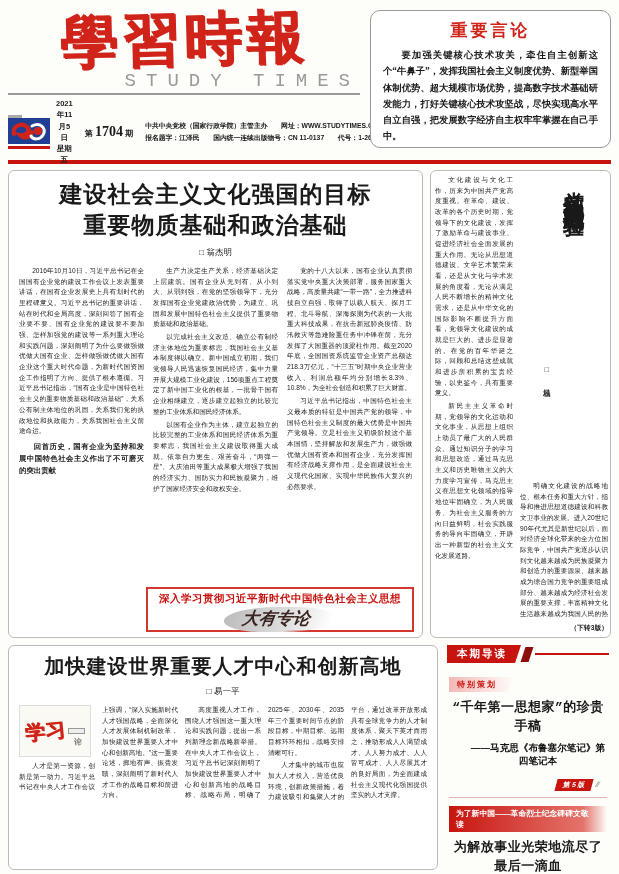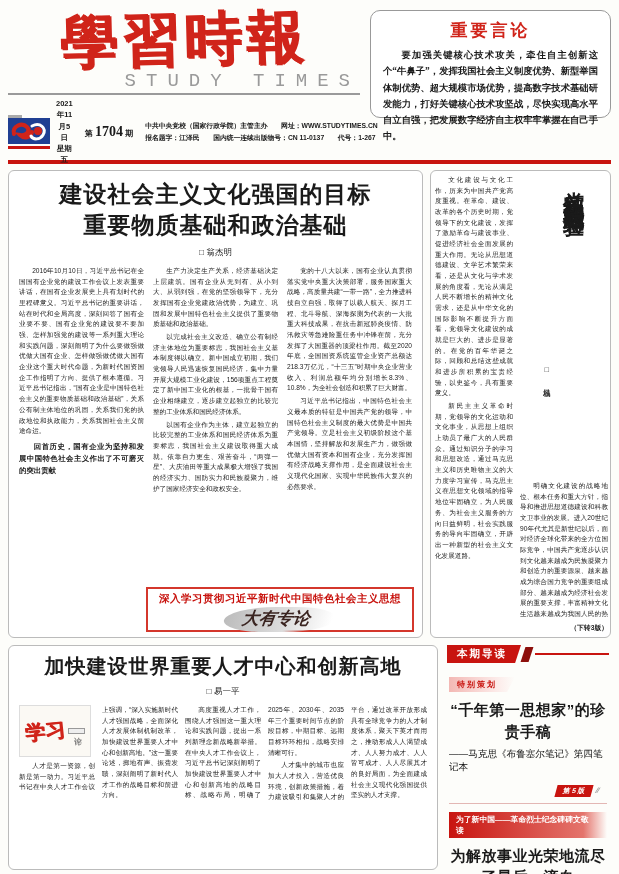--- a/index.html
+++ b/index.html
@@ -17,21 +17,21 @@
   .logo-wrap { display:flex; flex-direction:column; width:42px; }
   .logo-gray { width:14px; height:3px; background:#aaa; }
   .logo-box { width:42px; height:26px; background:#203f92; position:relative; overflow:hidden; }
   .logo-red { width:42px; height:3px; background:#c8140f; margin-top:2px; }
   .date-block { font-size:7.5px; font-weight:bold; line-height:1.5; text-align:center; }
   .vdiv { width:1px; background:#555; height:22px; }
   .issue-block { font-size:8px; font-weight:bold; white-space:nowrap; }
   .issue-no { font-family:"Liberation Serif", serif; font-size:14px; }
   .info-block { font-size:6.8px; font-weight:bold; line-height:1.7; white-space:nowrap; }
 
-  .quote-box { flex:1; border:1px solid #999; border-radius:10px; padding:8px 12px 18px; height:108px; margin-top:4px; background:#fff; }
+  .quote-box { flex:1; border:1px solid #999; border-radius:10px; padding:8px 12px 18px; height:138px; margin-top:4px; background:#fff; }
   .quote-title { color:#d0241a; font-weight:bold; font-size:17px; text-align:center; letter-spacing:3px; margin-bottom:5px; }
   .quote-body { font-family:"Liberation Serif", serif; font-weight:600; font-size:9.3px; line-height:1.75; text-align:justify; text-indent:2em; }
 
   .red-rule { height:4px; background:#c8140f; margin-top:4px; }
 
   
   .top-row { display:flex; gap:7px; margin-top:6px; height:468px; }
   .bottom-row { display:flex; gap:7px; margin-top:7px; height:225px; }
 
   .art-box { border:1px solid #bbb; border-radius:6px; background:#fff; position:relative; }
@@ -69,22 +69,22 @@
 
   
   .digest { flex:1; padding:0 2px; }
   .digest-header { display:flex; align-items:center; margin-bottom:8px; }
   .digest-tab { background:#c8140f; color:#fff; font-weight:bold; font-size:10.5px; letter-spacing:2px; padding:2px 14px 2px 10px; clip-path:polygon(0 0, 100% 0, 92% 100%, 0 100%); }
   .digest-tab2 { width:8px; height:15px; background:#8d0f0b; transform:skewX(-18deg); margin-left:2px; }
   .digest-line { flex:1; height:2px; background:#c8140f; margin-left:4px; }
   .digest-item { padding:2px 2px 0; }
   .ribbon-light { display:inline-block; color:#c8140f; font-weight:bold; font-size:8px; letter-spacing:2px; background:linear-gradient(90deg,#f3b8b4,#fce9e7 70%,rgba(255,255,255,0)); padding:2px 18px 2px 8px; clip-path:polygon(0 0, 100% 0, 88% 100%, 0 100%); }
   .ribbon-solid { display:inline-block; color:#fff; font-weight:bold; font-size:7.8px; background:linear-gradient(90deg,#c8140f,#e4746c 85%,rgba(255,255,255,0)); padding:2px 16px 2px 7px; }
-  .digest-title { font-family:Liberation Sans, sans-serif; font-weight:bold; font-size:15px; text-align:center; margin-top:7px; letter-spacing:0.5px; line-height:1.45; }
-  .digest-sub { font-weight:normal; font-size:9.6px; text-align:left; margin-top:5px; color:#111; }
+  .digest-title { font-family:Liberation Mono, monospace; font-weight:bold; font-size:13px; text-align:center; margin-top:7px; letter-spacing:0.5px; line-height:1.45; }
+  .digest-sub { font-weight:bold; font-size:9.6px; text-align:center; margin-top:5px; color:#111;margin-left:20px; }
   .page-tag-row { text-align:right; margin:5px 8px 6px 0; }
   .page-tag { display:inline-block; background:#c8140f; color:#fff; font-size:7px; font-weight:bold; padding:1px 7px; transform:skewX(-15deg); }
   .page-tag-slash { color:#999; font-size:8px; font-weight:bold; }
   .digest-sep { border-top:1px solid #e3b7b4; margin:2px 0 6px; }
 </style>
 </head>
 <body>
 
 <div class="page">
 

